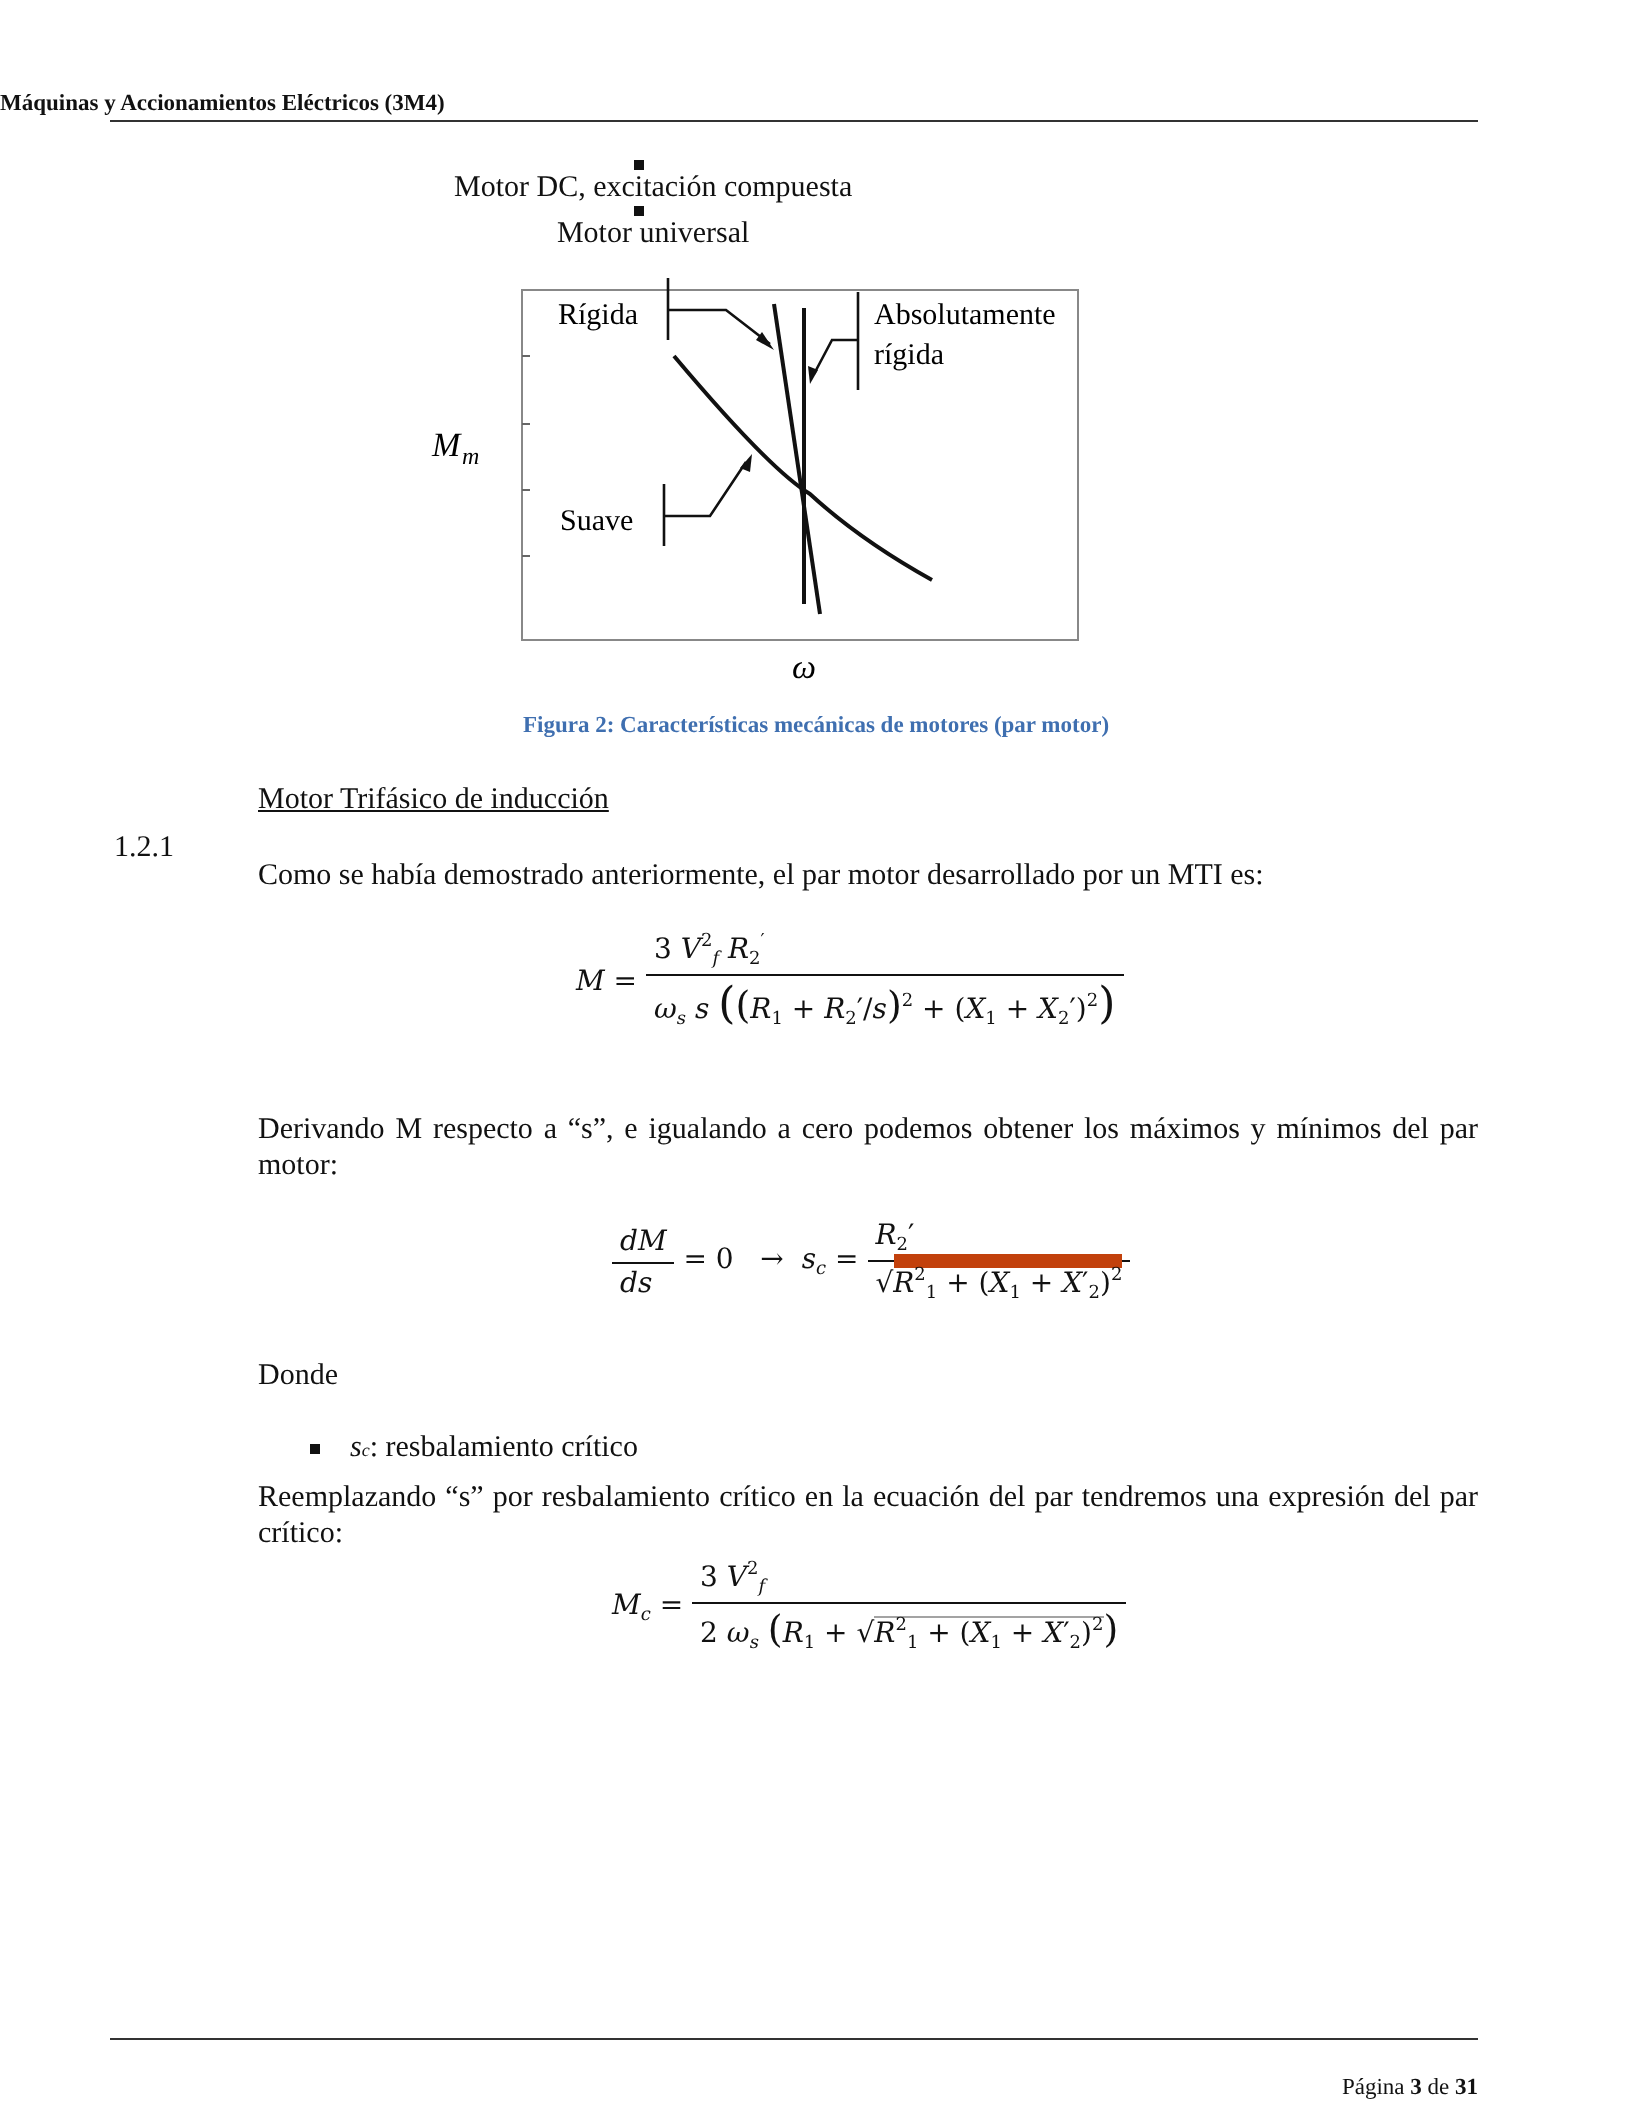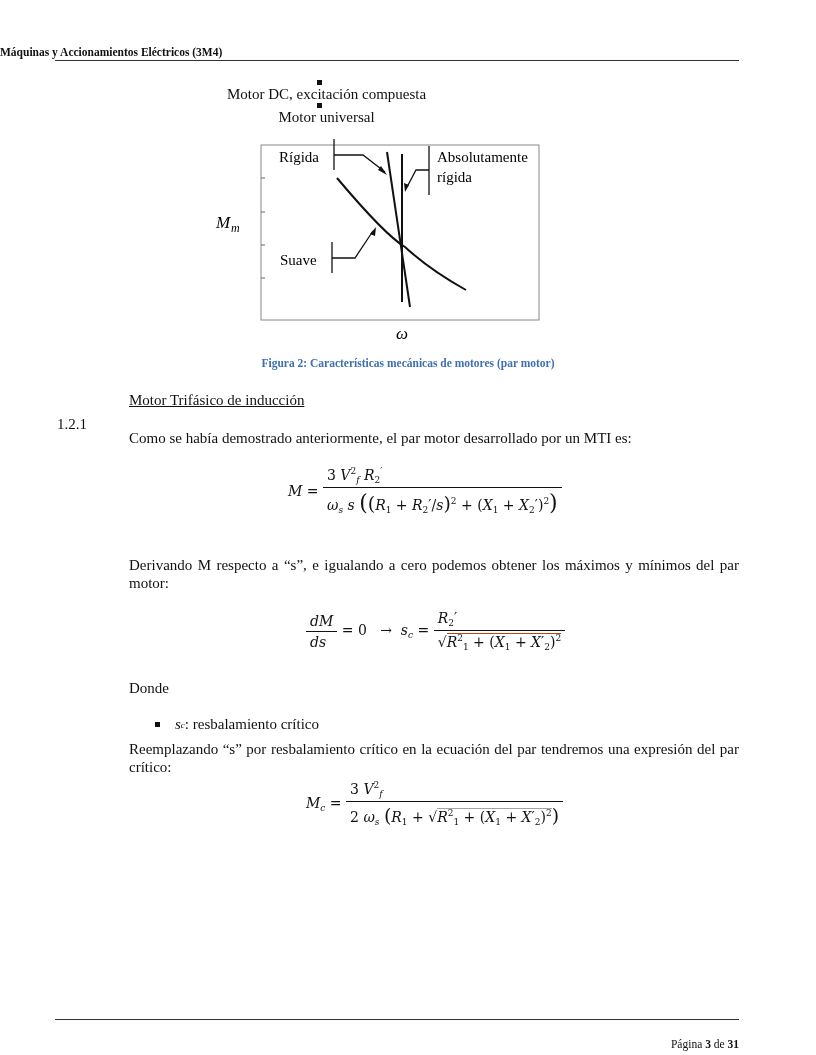--- a/index.html
+++ b/index.html
@@ -95,21 +95,21 @@
 <div class="abs para" style="top:556px">Derivando M respecto a “s”, e igualando a cero podemos obtener los máximos y mínimos del par motor:</div>
 
 <div class="abs eq" style="left:306px;top:610px;display:flex;align-items:center;">
   <span class="frac">
       <span class="num"><i>dM</i></span>
       <span class="den"><i>ds</i></span>
     </span>
   <span>&nbsp;= 0 &nbsp;&nbsp;→&nbsp;&nbsp;<i>s</i><span class="sub"><i>c</i></span> =&nbsp;</span>
   <span class="frac">
     <span class="num"><i>R</i><span class="sub">2</span>′</span>
-    <span class="den">√<span style="border-top:1px solid #c2410c"><i>R</i><span class="sup">2</span><span class="sub">1</span> + (<i>X</i><span class="sub">1</span> + <i>X</i>′<span class="sub">2</span>)<span class="sup">2</span></span></span>
+    <span class="den">√<span style="border-top:7px solid #c2410c"><i>R</i><span class="sup">2</span><span class="sub">1</span> + (<i>X</i><span class="sub">1</span> + <i>X</i>′<span class="sub">2</span>)<span class="sup">2</span></span></span>
   </span>
 </div>
 
 <div class="abs para" style="top:679px">Donde</div>
 
 <div class="abs" style="left:155px;top:716px;font-size:15px;display:flex;align-items:center;">
   <span class="bullet-sq" style="width:5px;height:5px;margin-right:15px"></span>
   <i>s</i>
     <span class="sub" style="font-style:italic">c</span>
     <span>: resbalamiento crítico</span>

